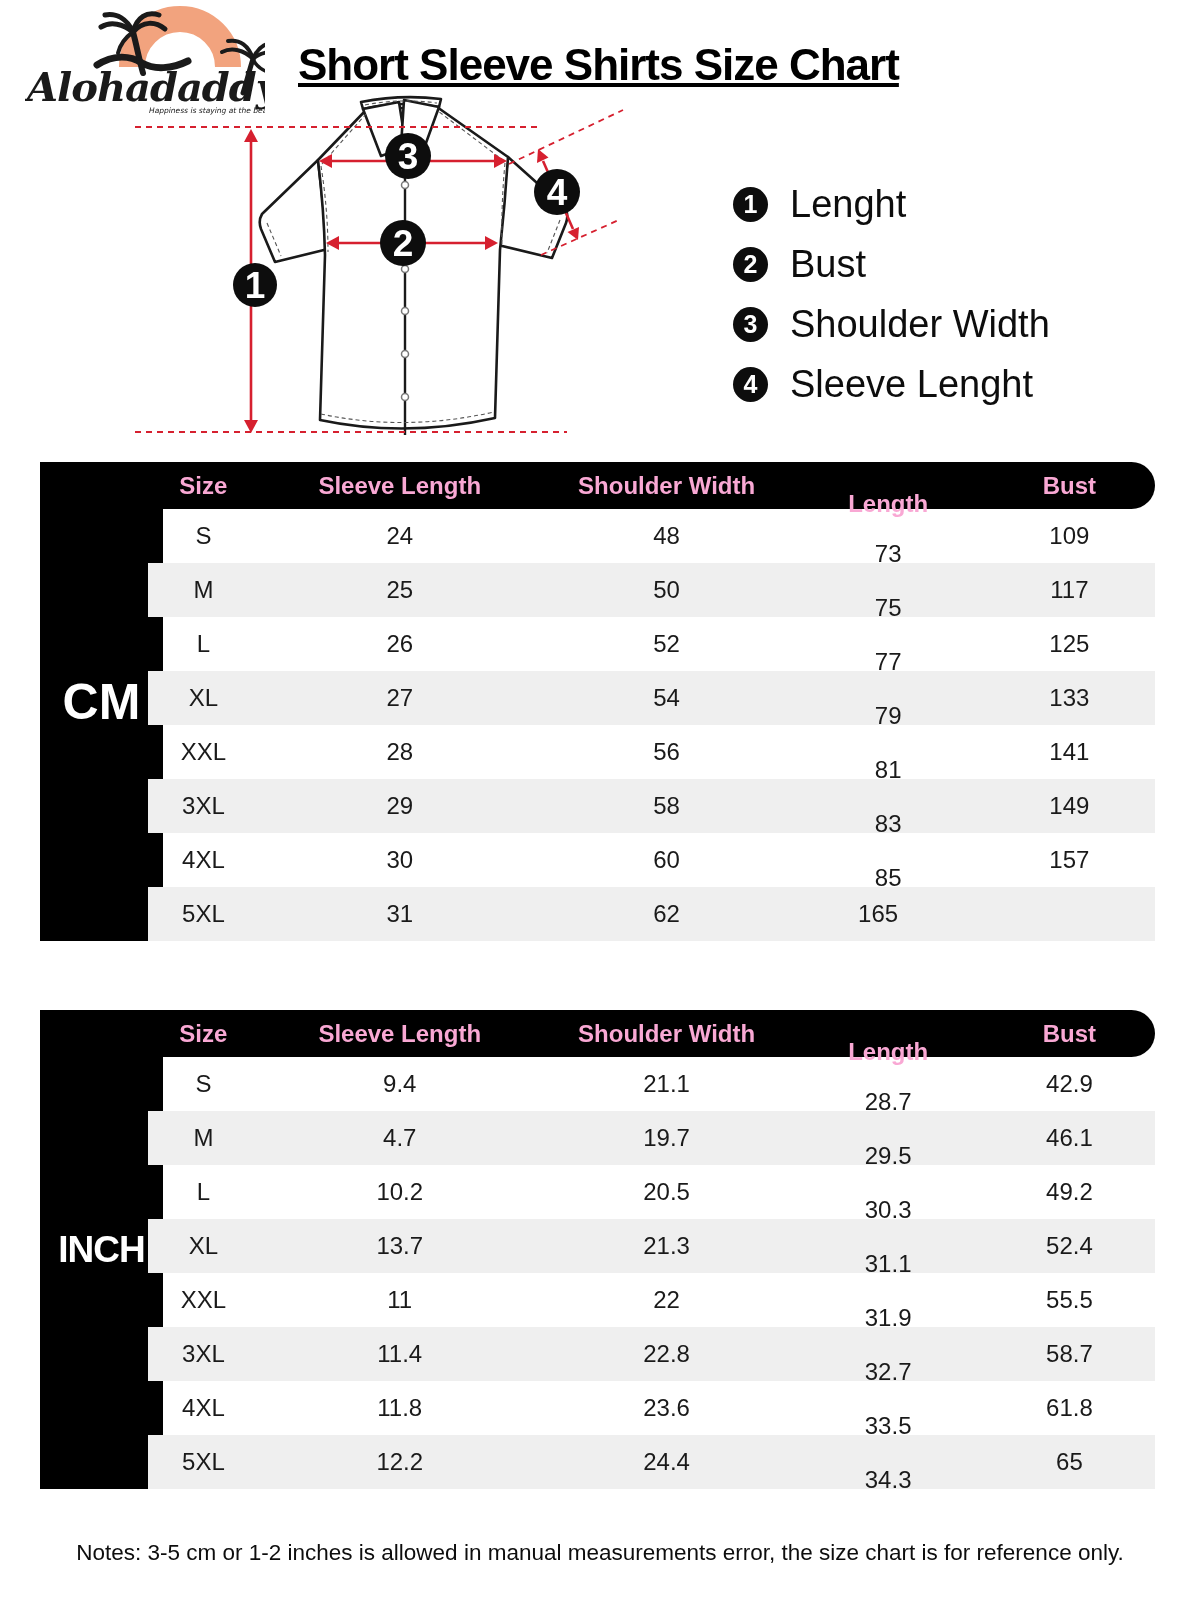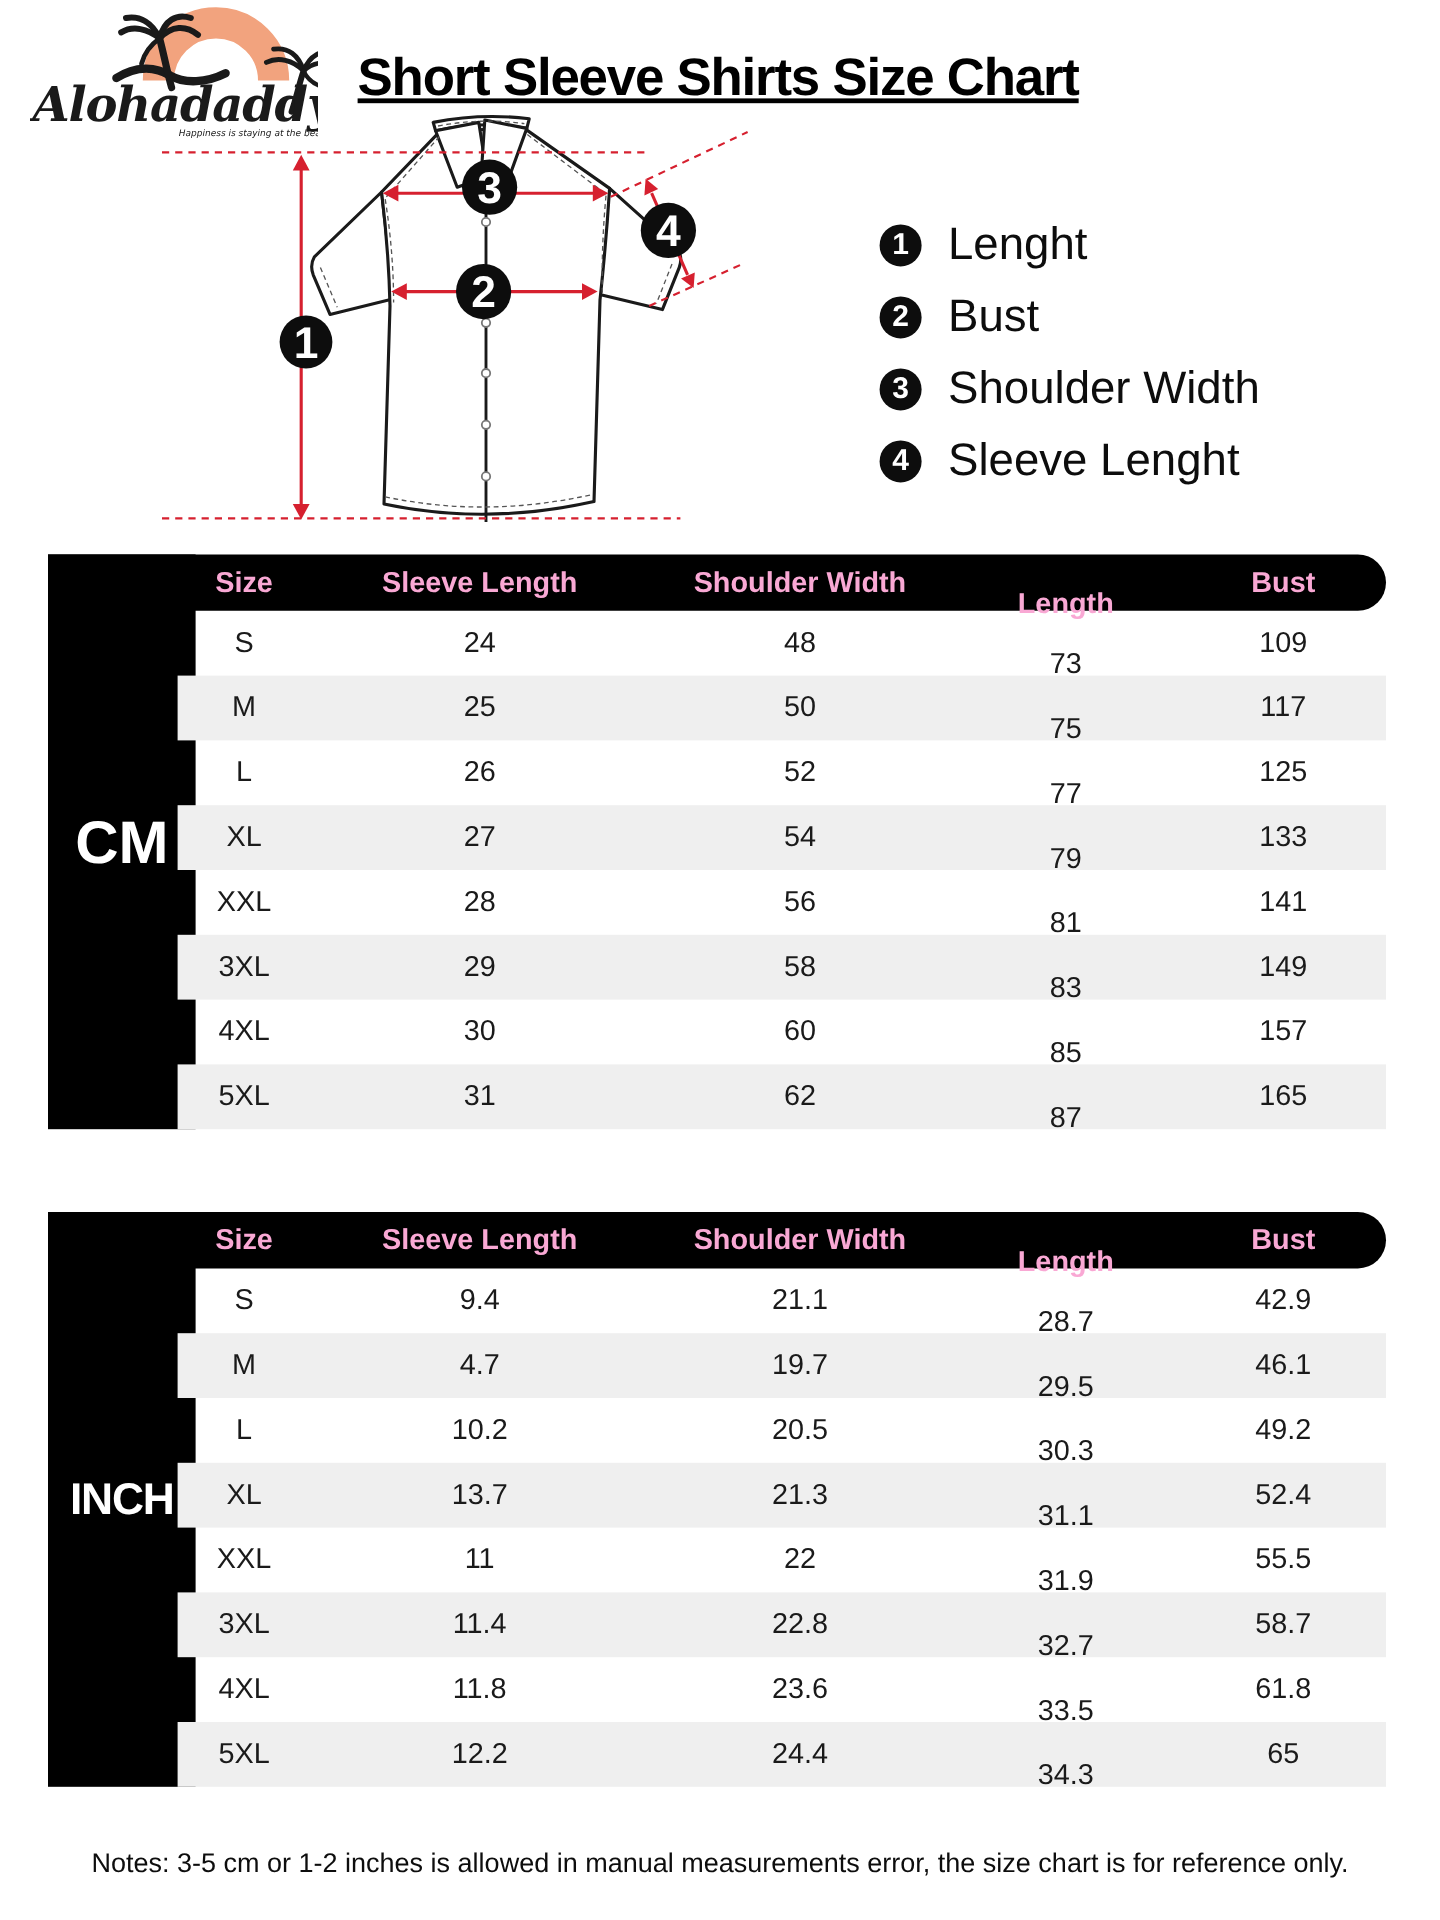--- a/index.html
+++ b/index.html
@@ -246,21 +246,20 @@
         <div class="tcell c1">4XL</div>
         <div class="tcell c2">30</div>
         <div class="tcell c3">60</div>
         <div class="tcell c4">85</div>
         <div class="tcell c5">157</div>
       </div>
       <div class="trow">
         <div class="tcell c1">5XL</div>
         <div class="tcell c2">31</div>
         <div class="tcell c3">62</div>
-        <div class="tcell c4">87</div>
         <div class="tcell c5">165</div>
       </div>
     </div>
 </div>
 
 <div class="abs size-table table-inch">
   <div class="unit-col">
     <span class="unit-label">INCH</span>
   </div>
   <div class="thead">

